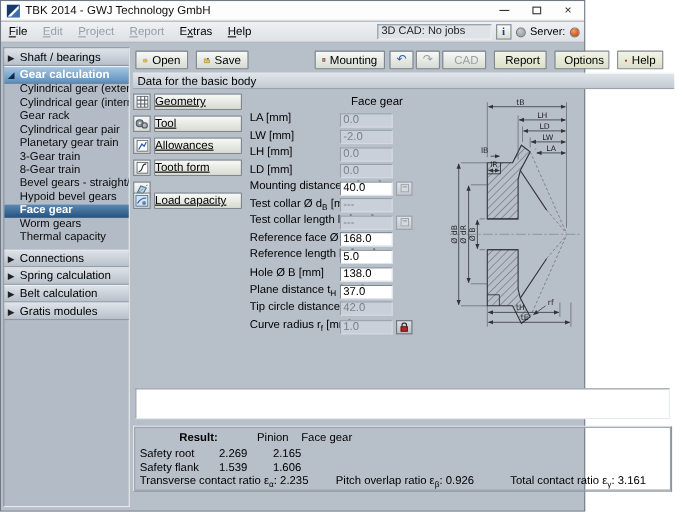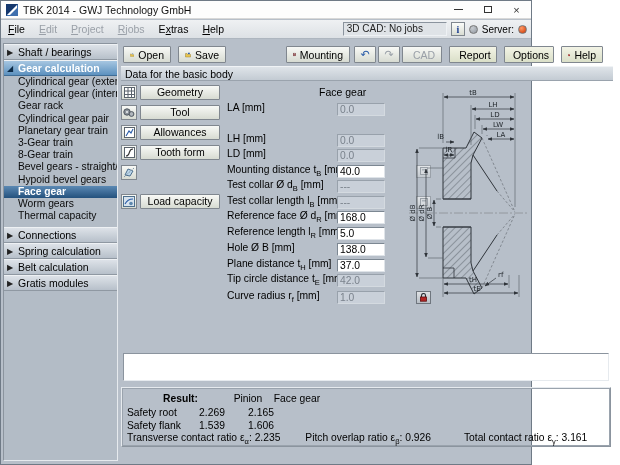--- a/index.html
+++ b/index.html
@@ -51,25 +51,25 @@
   .tbtn.green { background:linear-gradient(#f3f4e6,#dadfc8); }
   .tbtn.disabled { color:#9aa0a8; }
   .glyph { font-size:11px; line-height:11px; }
 
   
   .section-bar { position:absolute; left:0; top:27px; right:0; height:15px; background:linear-gradient(#dfe4e9,#c3cbd3); border-top:1px solid #f0f3f6; border-bottom:1px solid #9aa3ad; font-size:10.5px; line-height:14px; padding-left:4px; }
 
   
   .nav-row { position:absolute; left:0; height:15px; display:flex; gap:3px; }
   .nav-icon { width:16px; height:15px; background:linear-gradient(#f8f9f6,#d7dbd2); border:1px solid #80878f; display:flex; align-items:center; justify-content:center; }
-  .nav-btn { width:80px; height:15px; background:linear-gradient(#f8f9f6,#d7dbd2); border:1px solid #80878f; border-radius:1px; font-size:10.5px; text-align:center; line-height:13px; cursor:default; }
+  .nav-btn { width:80px; height:15px; background:linear-gradient(#f8f9f6,#d7dbd2); border:1px solid #80878f; border-radius:1px; font-size:10.5px; text-align:left; line-height:13px; cursor:default;text-decoration:underline; }
 
   
   .col-header { position:absolute; left:198px; top:47px; font-size:10.5px; }
-  .frow { position:absolute; left:106px; height:14px; display:flex; align-items:center;gap:28px; }
+  .frow { position:absolute; left:106px; height:14px; display:flex; align-items:center; }
   .flbl { width:82px; font-size:10.3px; white-space:nowrap; }
   .flbl sub { font-size:7.5px; }
   .finput { width:48px; height:13px; font-family:"Liberation Sans",sans-serif; font-size:10.3px; padding:0 2px; background:#fff; border:1px solid; border-color:#7c8792 #dfe4e9 #dfe4e9 #7c8792; }
   .finput.dis { background:#c9d0d9; color:#7a828c; border-color:#98a1ab #d4dae0 #d4dae0 #98a1ab; }
   .mini-btn { width:15px; height:13px; margin-left:3px; border:1px solid #9aa1a9; background:linear-gradient(#e3e6e9,#c3c9cf); display:flex; align-items:center; justify-content:center; }
   .mini-btn.lock { border-color:#6f767e; background:linear-gradient(#dfe2e5,#b8bec5); }
 
   
   .drawing { position:absolute; left:278px; top:46px; width:212px; height:228px; }
 
@@ -108,21 +108,21 @@
           <span class="box"></span>
         </div>
       <div class="win-btn">×</div>
     </div>
   </div>
 
   <div class="menubar">
     <span class="menu-item"><span></span><span class="key">F</span><span>ile</span></span>
     <span class="menu-item disabled"><span></span><span class="key">E</span><span>dit</span></span>
     <span class="menu-item disabled"><span></span><span class="key">P</span><span>roject</span></span>
-    <span class="menu-item disabled"><span></span><span class="key">R</span><span>jobs</span></span>
+    <span class="menu-item disabled"><span></span><span class="key">R</span><span>eport</span></span>
     <span class="menu-item"><span>E</span><span class="key">x</span><span>tras</span></span>
     <span class="menu-item"><span></span><span class="key">H</span><span>elp</span></span>
     <div class="menu-right">
       <div class="cad-box">3D CAD: No jobs</div>
       <div class="i-btn">i</div>
       <div class="led gray"></div>
       <span class="server-label">Server:</span>
       <div class="led red"></div>
     </div>
   </div>
@@ -272,36 +272,40 @@
         <div class="nav-btn">Tooth form</div>
       </div>
       <div class="nav-row" style="top:126px;">
         <span class="nav-icon">
             <svg width="12" height="11" viewBox="0 0 12 11">
               <path d="M2,8 L5,2 L10,4 L7,9 Z" fill="#bcd6ea" stroke="#4d6f8d"></path>
               <line x1="1" y1="10" x2="11" y2="1" stroke="#8096a8" stroke-dasharray="2,1"></line>
             </svg>
           </span>
       </div>
-      <div class="nav-row" style="top:155px;">
+      <div class="nav-row" style="top:136px;">
         <span class="nav-icon">
             <svg width="12" height="11" viewBox="0 0 12 11">
               <rect x="0.5" y="0.5" width="11" height="10" fill="#d7e3ee" stroke="#4d6f8d"></rect>
               <path d="M2,8 C4,4 8,3 10,3" fill="none" stroke="#2b5da8" stroke-width="1.1"></path>
               <circle cx="8" cy="7.5" r="1.8" fill="#5d88ae"></circle>
             </svg>
           </span>
         <div class="nav-btn">Load capacity</div>
       </div>
 
       <div class="col-header">Face gear</div>
 
       <div class="frow" style="top:63px;">
         <span class="flbl"><span>LA [mm]</span><sub></sub><span></span></span>
         <input class="finput dis" readonly="" value="0.0" style="">
+      </div>
+      <div class="frow" style="top:78.5px;">
+        <span class="flbl"><span>LW [mm]</span><sub></sub><span></span></span>
+        <input class="finput dis" readonly="" value="-2.0" style="">
       </div>
       <div class="frow" style="top:94px;">
         <span class="flbl"><span>LH [mm]</span><sub></sub><span></span></span>
         <input class="finput dis" readonly="" value="0.0" style="">
       </div>
       <div class="frow" style="top:109.5px;">
         <span class="flbl"><span>LD [mm]</span><sub></sub><span></span></span>
         <input class="finput dis" readonly="" value="0.0" style="">
       </div>
       <div class="frow" style="top:125px;">

